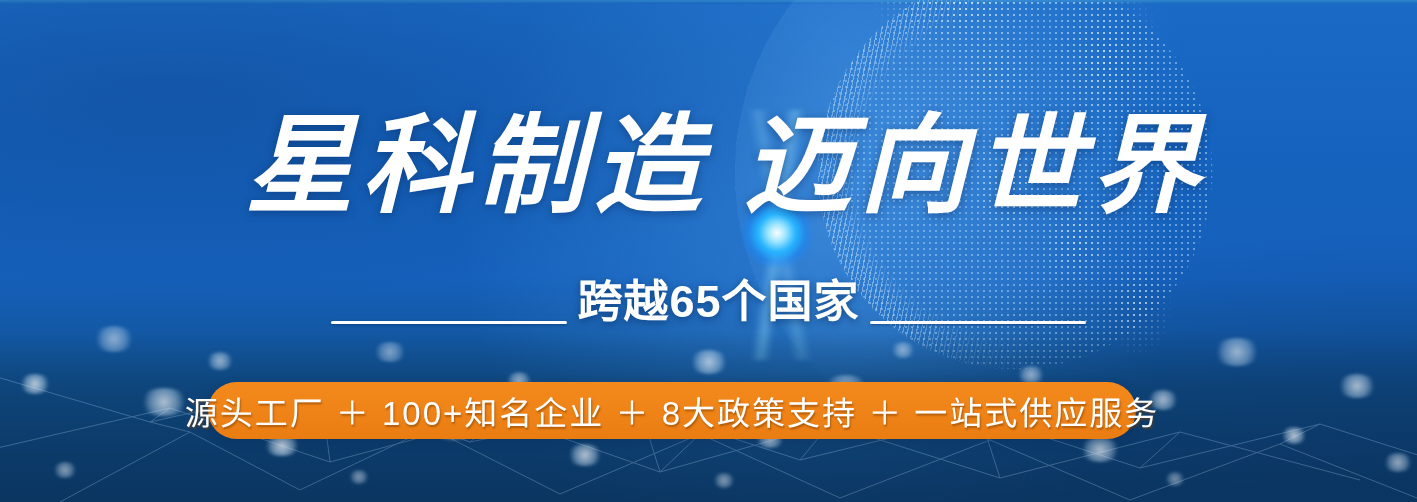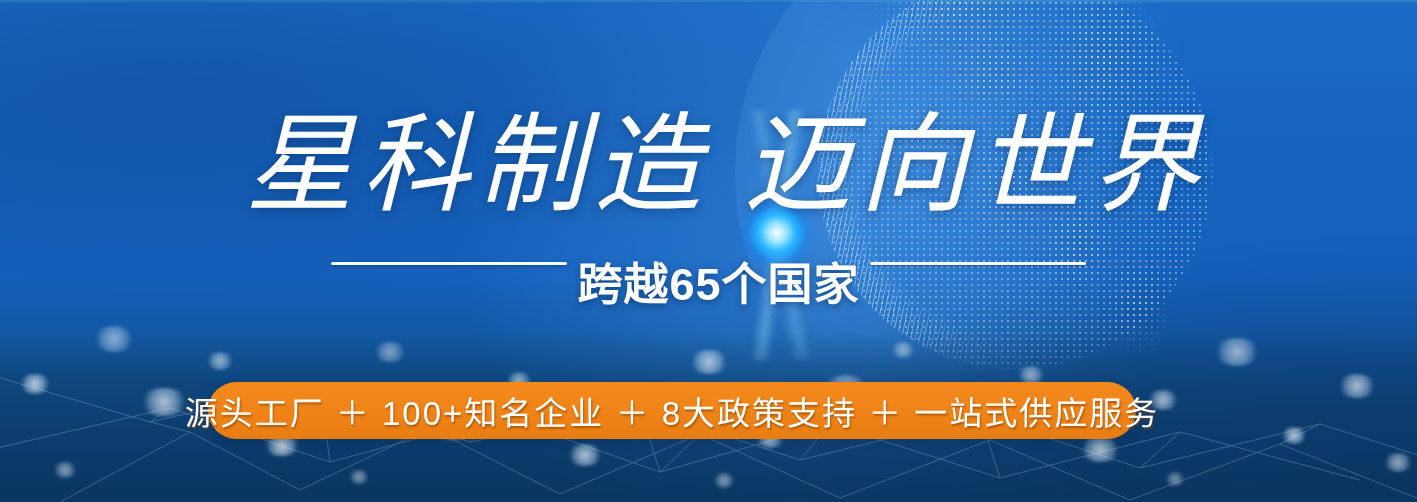--- a/index.html
+++ b/index.html
@@ -136,35 +136,35 @@
   .content{position:absolute; inset:0;}
 
   .headline{
     position:absolute;
     left:0; right:0; top:104px;
     text-align:center;
     color:#ffffff;
     font-family:"DejaVu Serif","Liberation Serif",serif;
     font-size:108px;
     line-height:122px;
-    font-weight:400;
+    font-weight:700;
     font-style:italic;
     letter-spacing:8px;
     white-space:nowrap;
     text-shadow:0 2px 10px rgba(6,40,90,.45);
     margin-left:36px;
   }
   .headline .gap{display:inline-block;width:34px;}
 
   .subline{
     position:absolute;
     left:0; right:0; top:262px;
     height:62px;
     display:flex;
-    align-items:flex-start;
+    align-items:flex-end;
     justify-content:center;
     gap:10px;
   }
   .rule{
     height:3px;
     background:#ffffff;
     border-radius:2px;
     box-shadow:0 1px 3px rgba(5,35,80,.45);
   }
   .rule.left{width:236px;}

